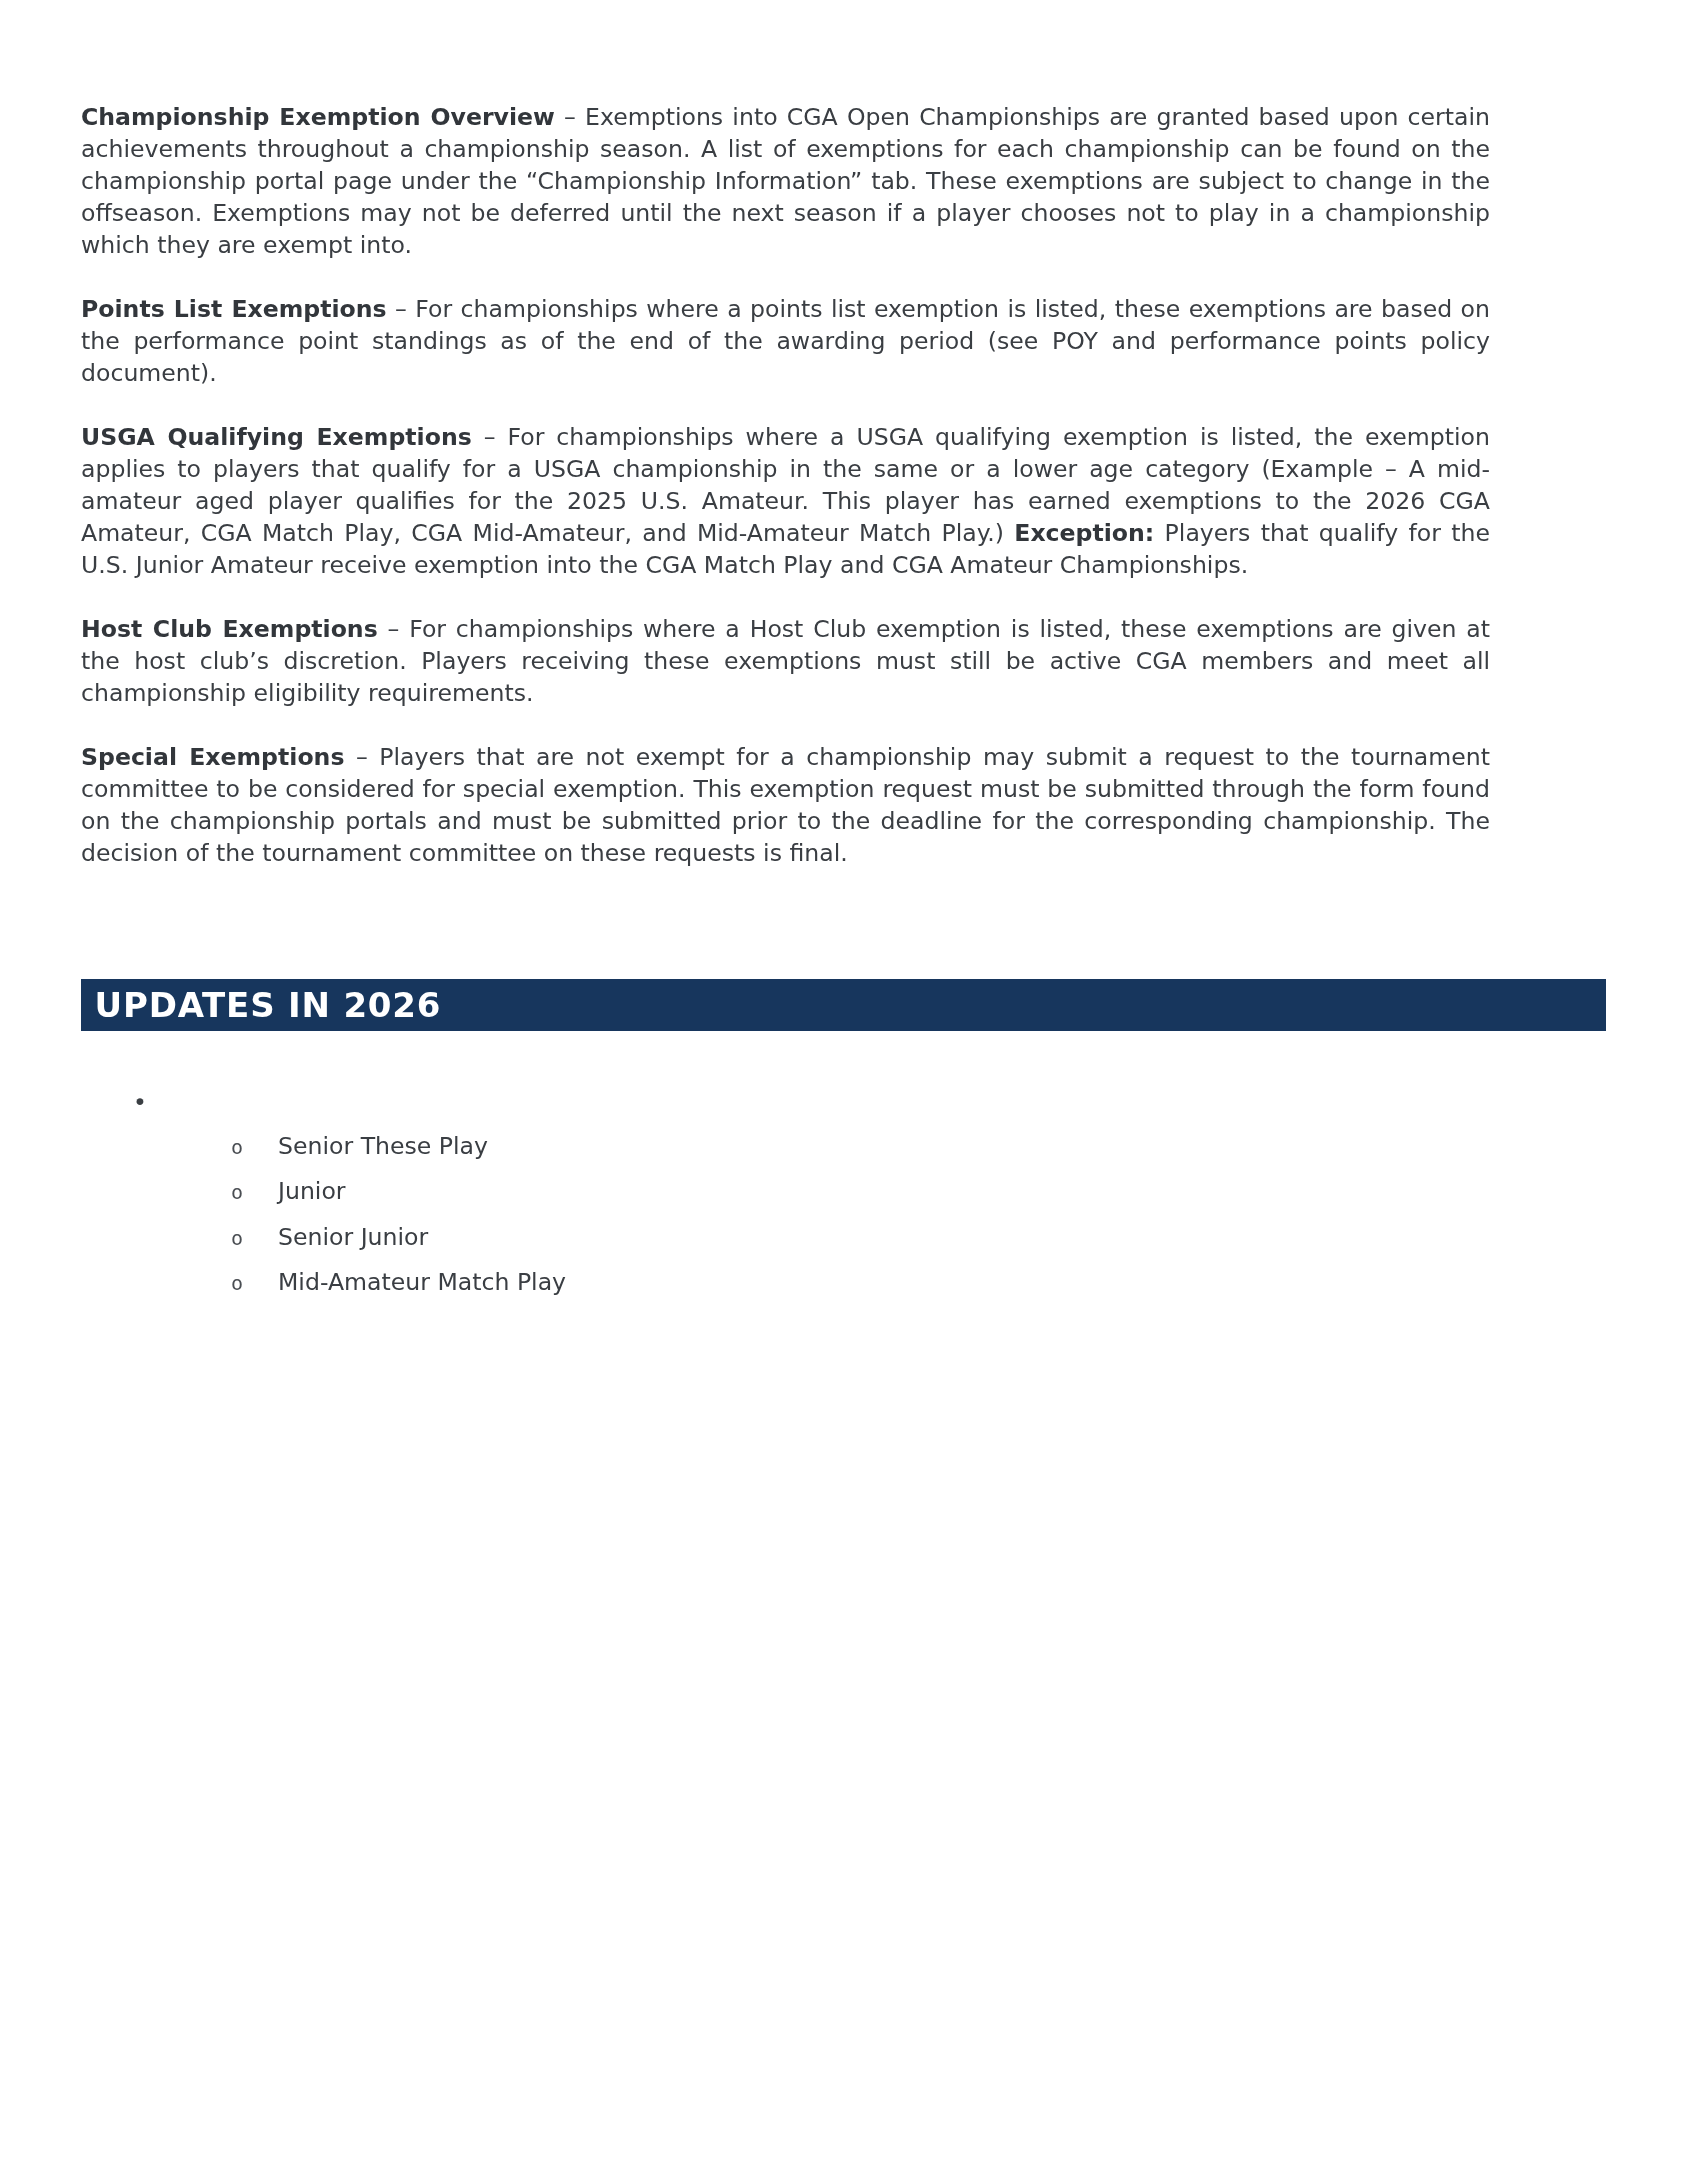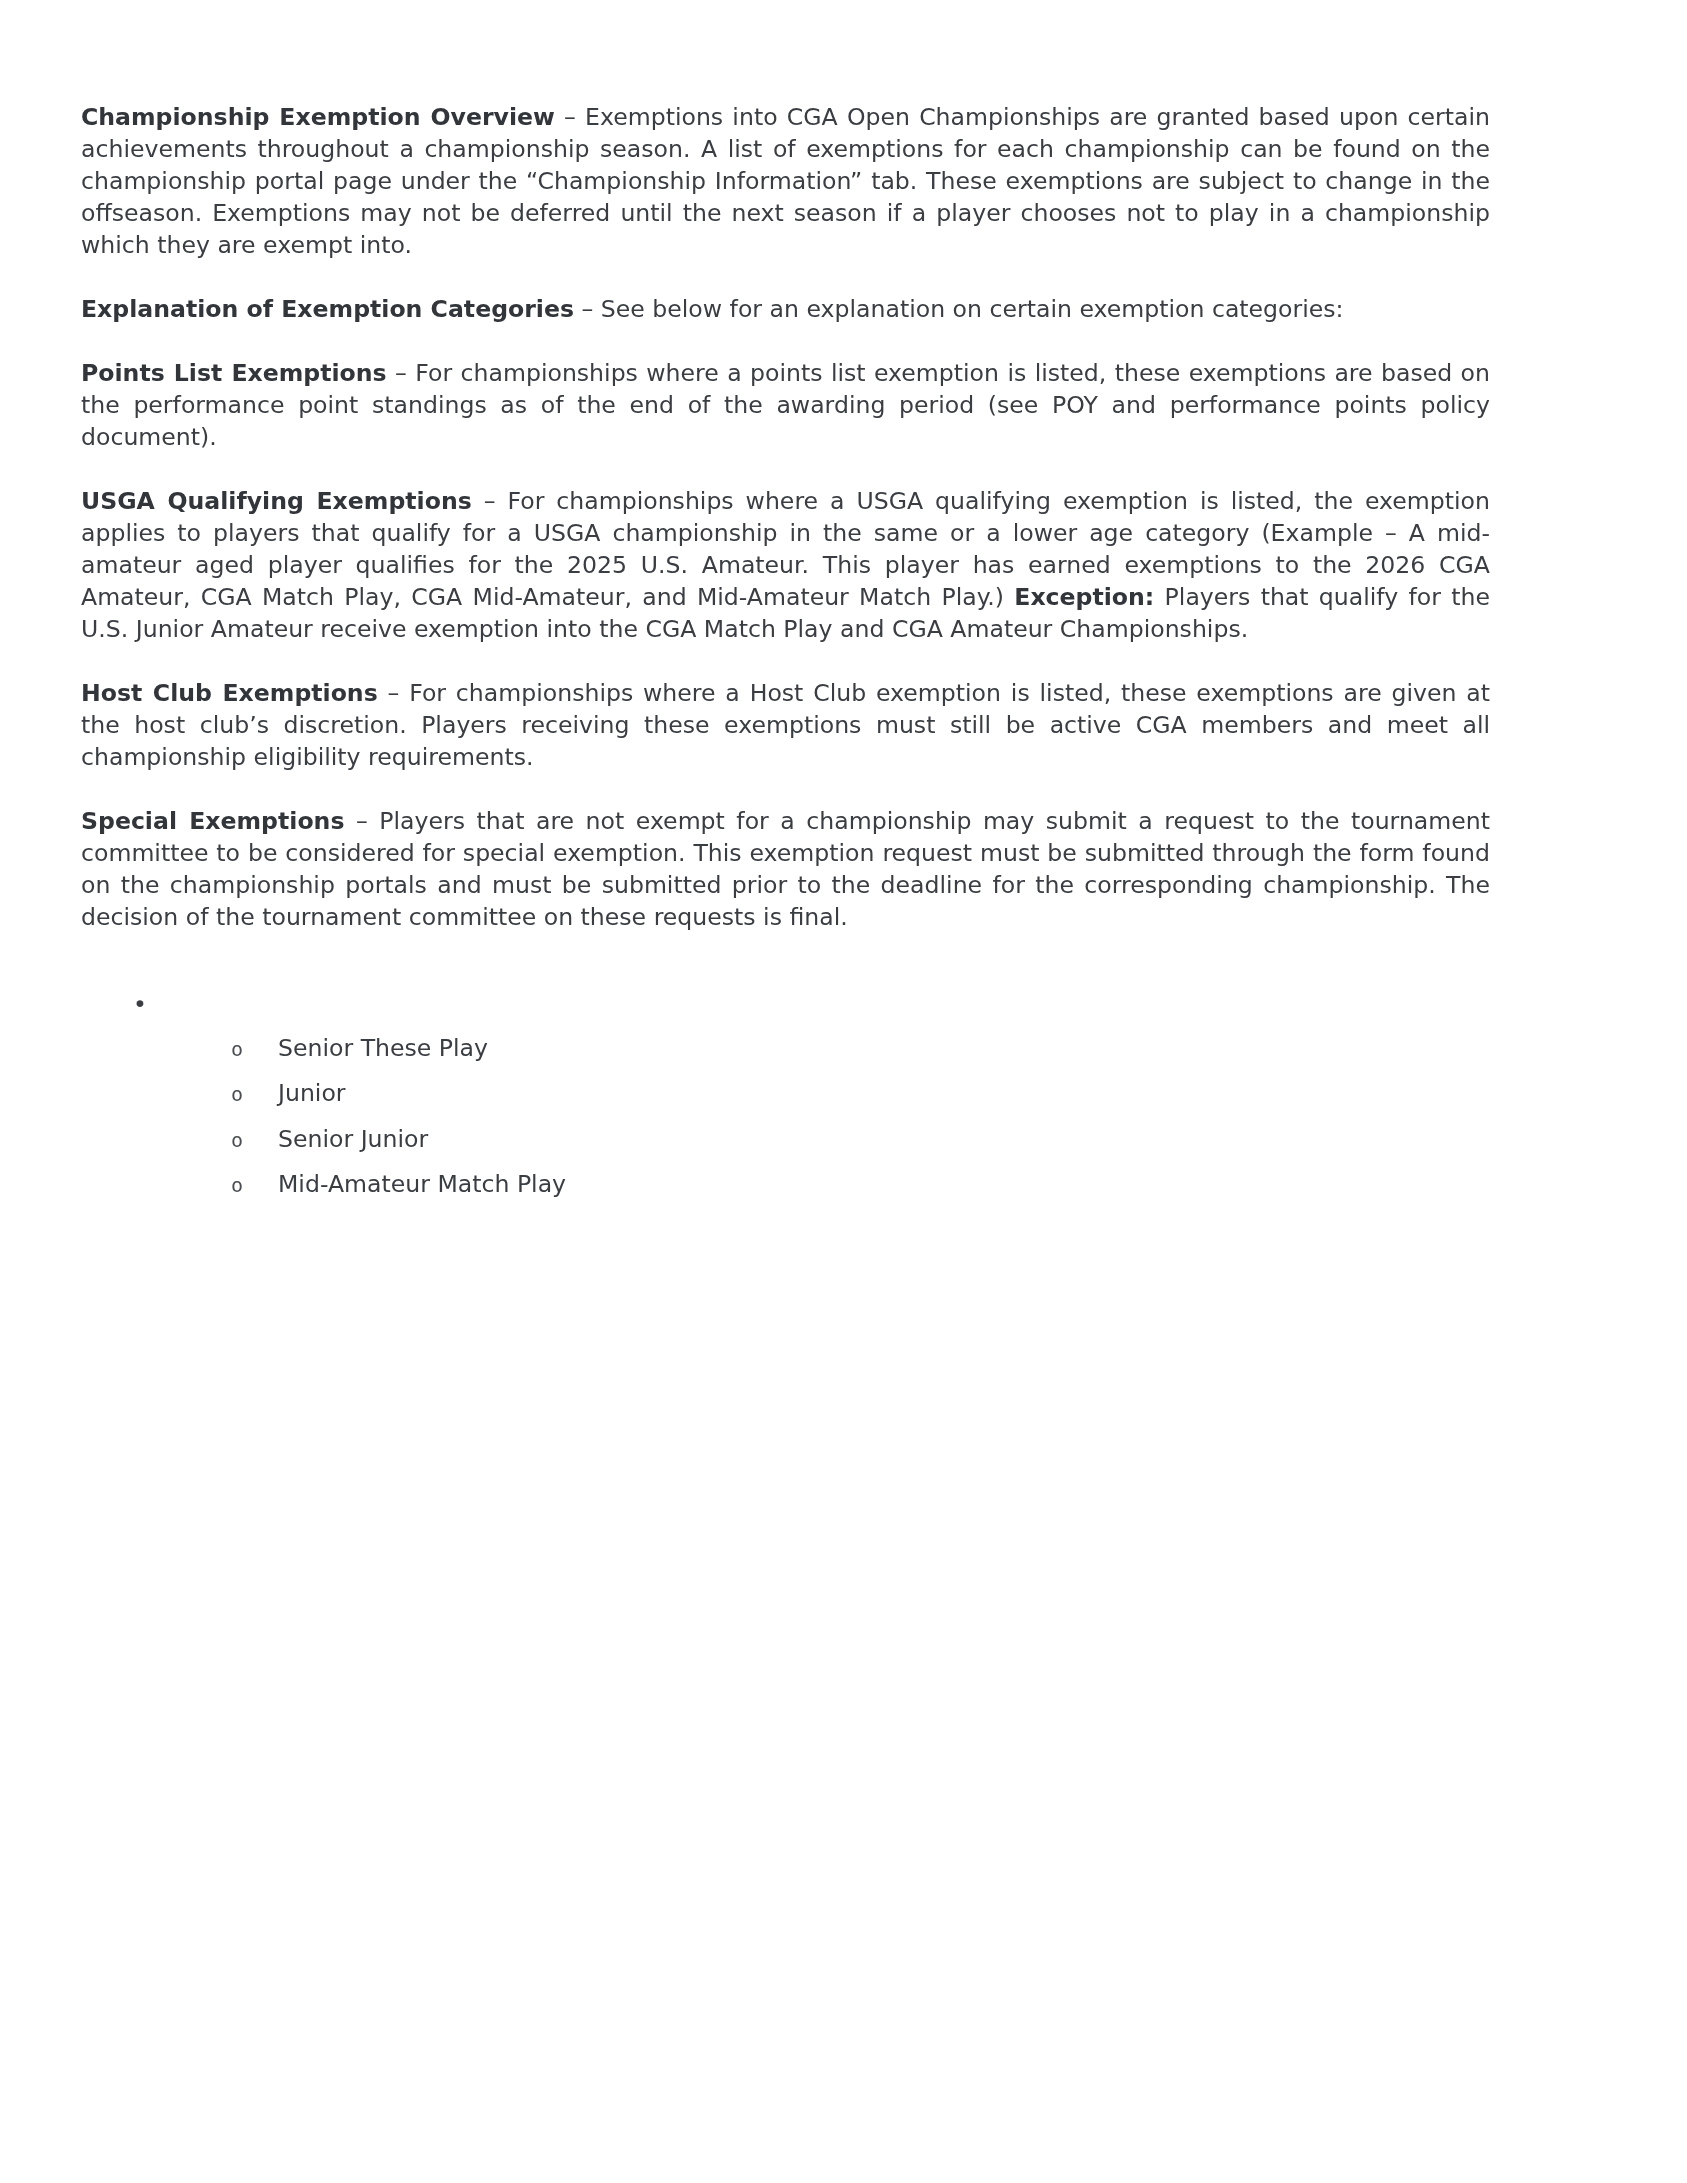--- a/index.html
+++ b/index.html
@@ -78,30 +78,32 @@
     line-height: 37px;
   }
 </style>
 </head>
 <body>
 
 <div class="page">
 
   <p class="para"><strong>Championship Exemption Overview</strong><span> – </span><span>Exemptions into CGA Open Championships are granted based upon certain achievements throughout a championship season. A list of exemptions for each championship can be found on the championship portal page under the “Championship Information” tab. These exemptions are subject to change in the offseason. Exemptions may not be deferred until the next season if a player chooses not to play in a championship which they are exempt into.</span></p>
 
-  <p class="para"><strong>Explanation of Exemption Categories</strong><span> – </span><span>See below for an explanation on certain exemption categories:</span></p>
 
   <p class="para"><strong>Points List Exemptions</strong><span> – </span><span>For championships where a points list exemption is listed, these exemptions are based on the performance point standings as of the end of the awarding period (see POY and performance points policy document).</span></p>
 
   <p class="para"><strong>USGA Qualifying Exemptions</strong><span> – </span><span>For championships where a USGA qualifying exemption is listed, the exemption applies to players that qualify for a USGA championship in the same or a lower age category (Example – A mid-amateur aged player qualifies for the 2025 U.S. Amateur. This player has earned exemptions to the 2026 CGA Amateur, CGA Match Play, CGA Mid-Amateur, and Mid-Amateur Match Play.) </span><strong>Exception:</strong><span> Players that qualify for the U.S. Junior Amateur receive exemption into the CGA Match Play and CGA Amateur Championships.</span></p>
 
   <p class="para"><strong>Host Club Exemptions</strong><span> – </span><span>For championships where a Host Club exemption is listed, these exemptions are given at the host club’s discretion. Players receiving these exemptions must still be active CGA members and meet all championship eligibility requirements.</span></p>
 
   <p class="para"><strong>Special Exemptions</strong><span> – </span><span>Players that are not exempt for a championship may submit a request to the tournament committee to be considered for special exemption. This exemption request must be submitted through the form found on the championship portals and must be submitted prior to the deadline for the corresponding championship. The decision of the tournament committee on these requests is final.</span></p>
 
+  <div class="banner">
+    <span class="banner-label">UPDATES IN 2026</span>
+  </div>
 
   <div class="updates-list">
     <div class="li level1">
       <span class="b1">•</span>
     </div>
     <div class="li level2">
       <span class="b2">o</span>
       <span class="li-text">Senior These Play</span>
     </div>
     <div class="li level2">

